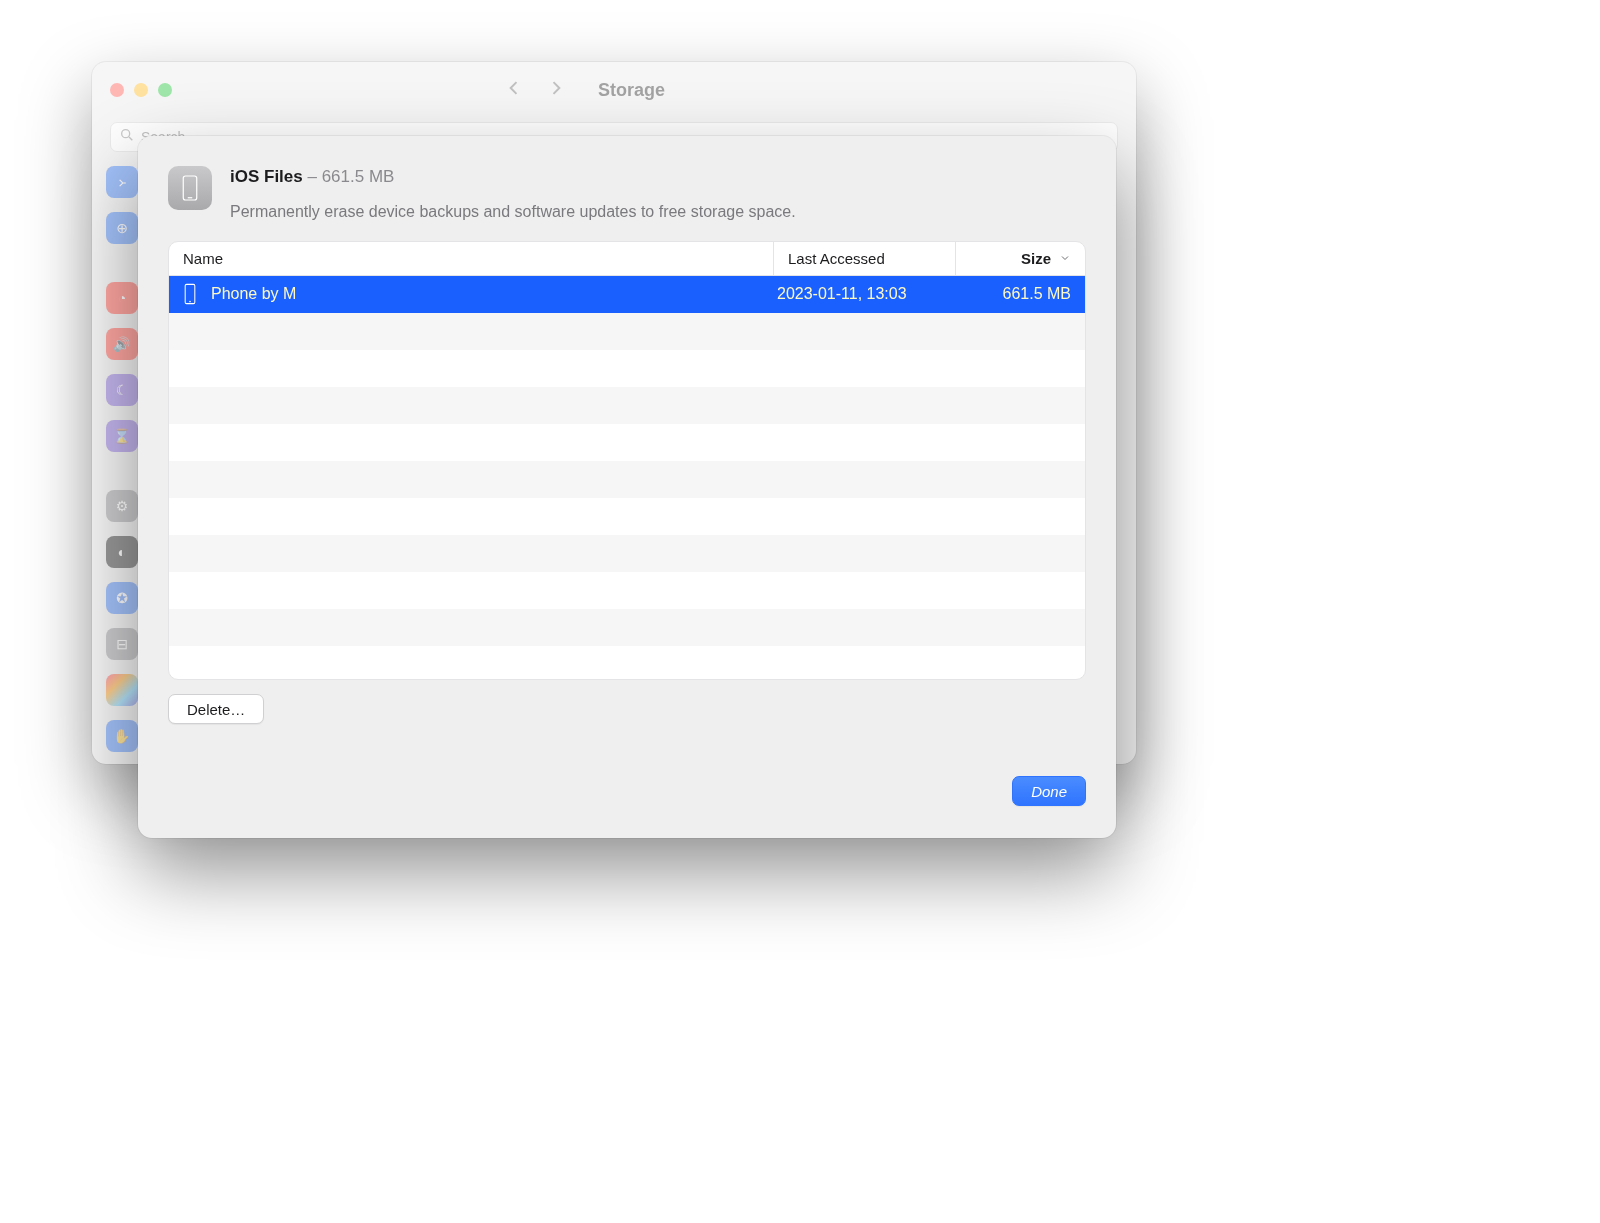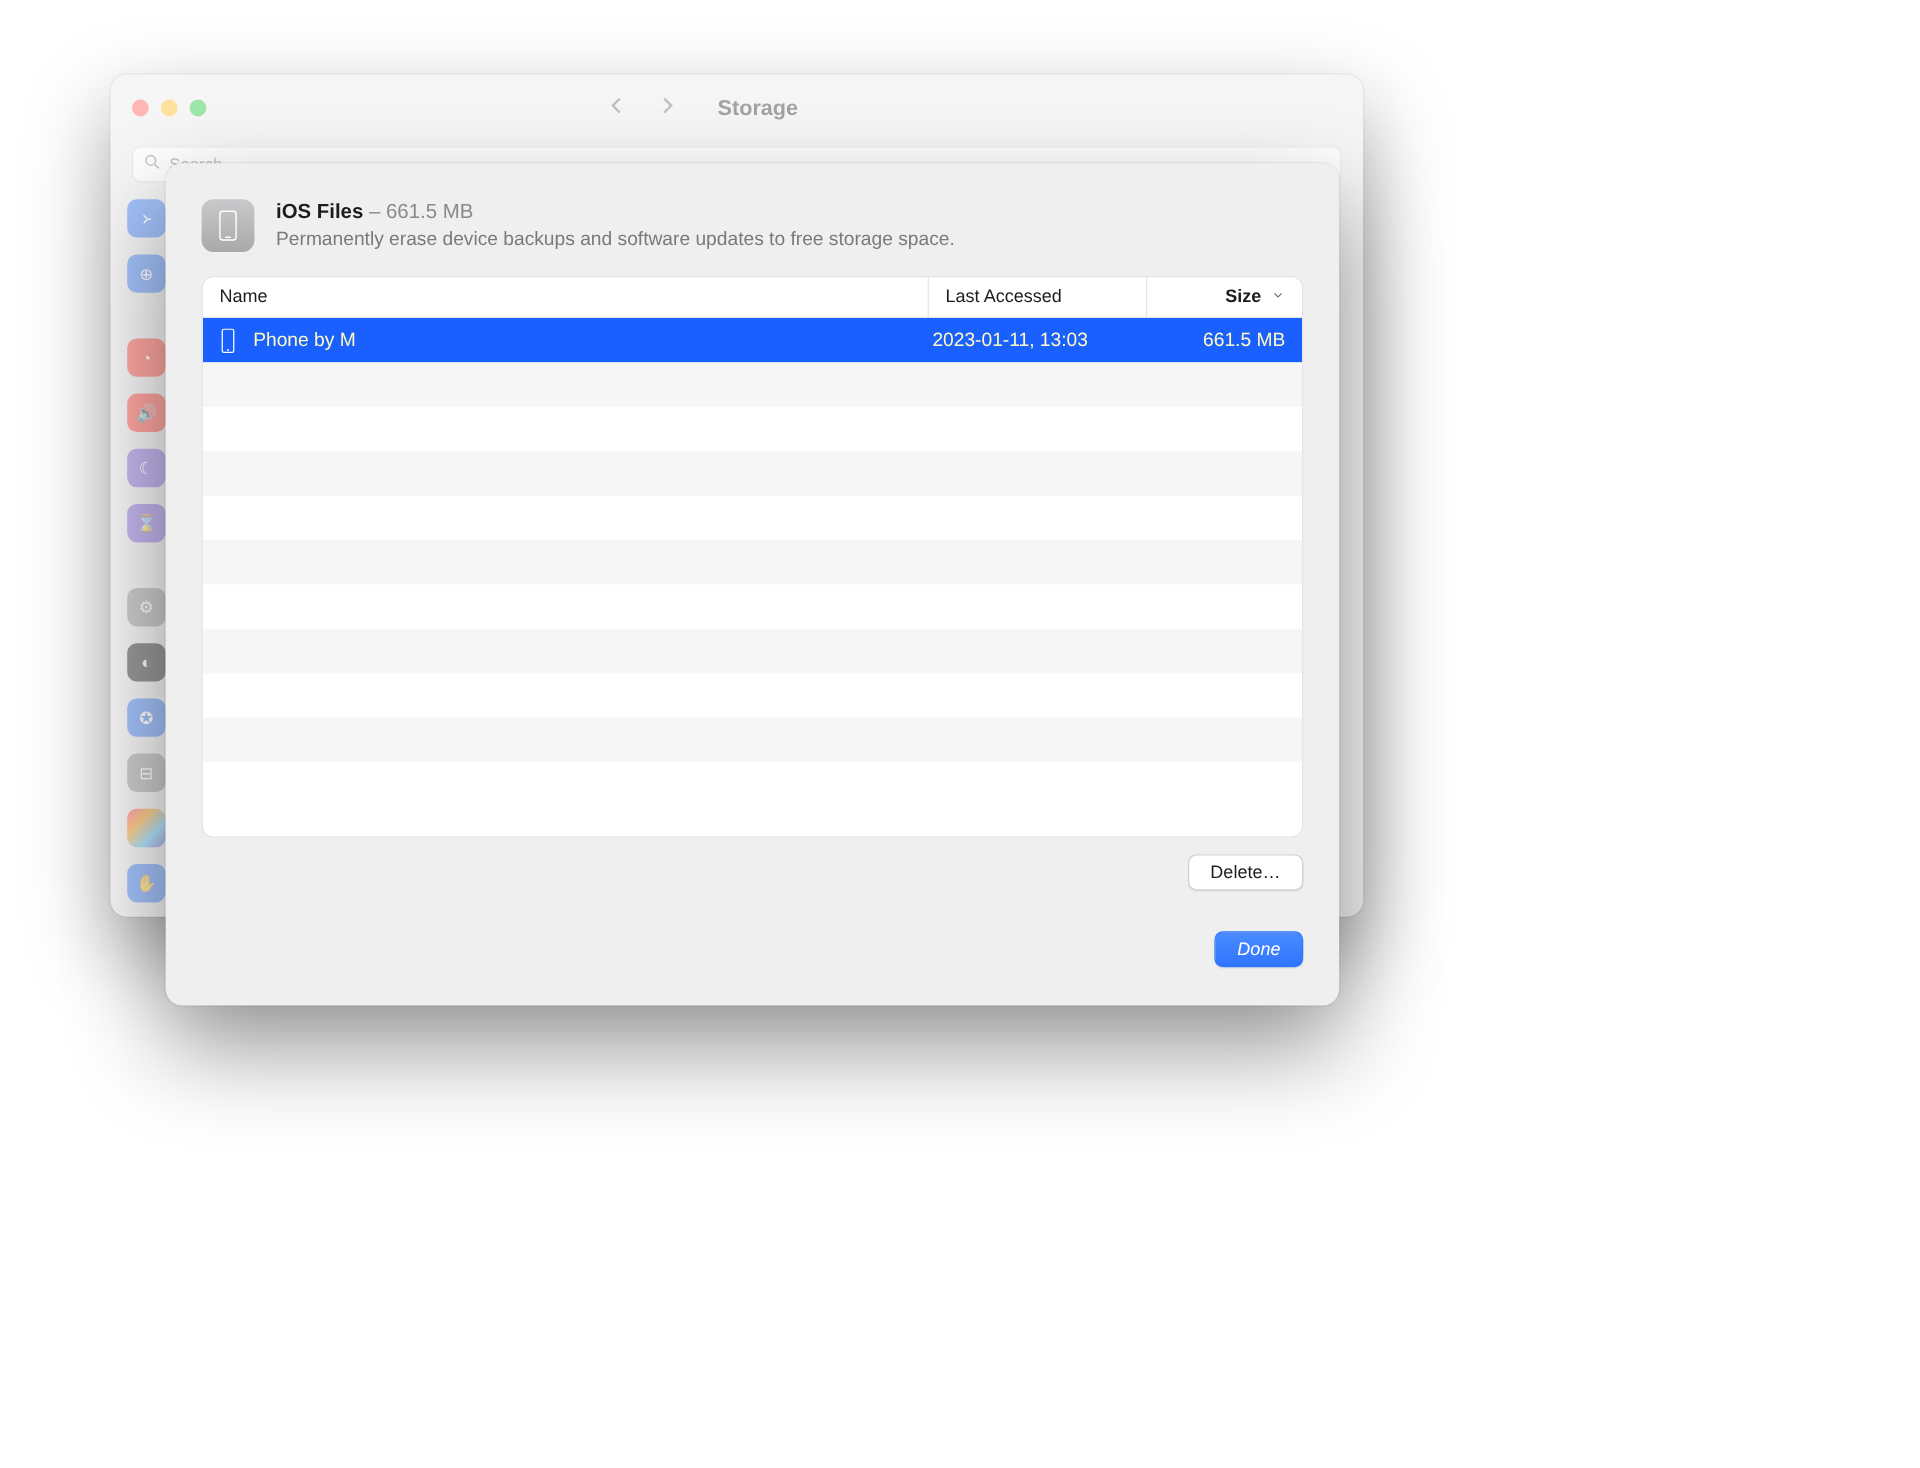--- a/index.html
+++ b/index.html
@@ -94,21 +94,21 @@
       width: 44px; height: 44px; border-radius: 10px;
       background: linear-gradient(#c9c9cb, #a9a9ab);
       display: flex; align-items: center; justify-content: center;
       flex: 0 0 44px;
     }
     .sheet-icon svg { width: 18px; height: 28px; stroke: #fff; fill: none; stroke-width: 1.6; }
     .sheet-title-line { font-size: 17px; line-height: 1.35; }
     .sheet-title { font-weight: 700; color: #1c1c1e; }
     .sheet-title-sep { color: #8a8a8e; font-weight: 400; }
     .sheet-size { color: #8a8a8e; font-weight: 400; }
-    .sheet-subtitle { color: #7a7a7e; font-size: 16px; margin-top: 2px; }
+    .sheet-subtitle { color: #7a7a7e; font-size: 16px; margin-top: 14px; }
 
     .table {
       background: #fff;
       border: 1px solid #e4e4e6;
       border-radius: 10px;
       overflow: hidden;
       flex: 1 1 auto;
       min-height: 0;
       display: flex; flex-direction: column;
     }
@@ -136,22 +136,22 @@
     }
     .trow:nth-child(even) { background: #f6f6f7; }
     .trow.selected { background: #1a60ff; color: #fef9c3; }
     .td.name { flex: 1 1 auto; display: flex; align-items: center; gap: 14px; }
     .td.date { width: 182px; text-align: left; padding-left: 4px; }
     .td.size { width: 116px; text-align: right; padding-right: 0; }
     .row-icon { width: 14px; height: 22px; display: inline-block; }
     .row-icon svg { width: 14px; height: 22px; }
 
     .action-row {
-      display: flex; justify-content: flex-end;
-      margin-top: 14px; margin-bottom: 34px;
+      display: flex; justify-content: flex-start;
+      margin-top: 14px; margin-bottom: 52px;
     }
     .footer-row {
       display: flex; justify-content: flex-end;
     }
     .btn {
       height: 30px;
       padding: 0 18px;
       border-radius: 7px;
       border: 1px solid #d0d0d3;
       background: #ffffff;

